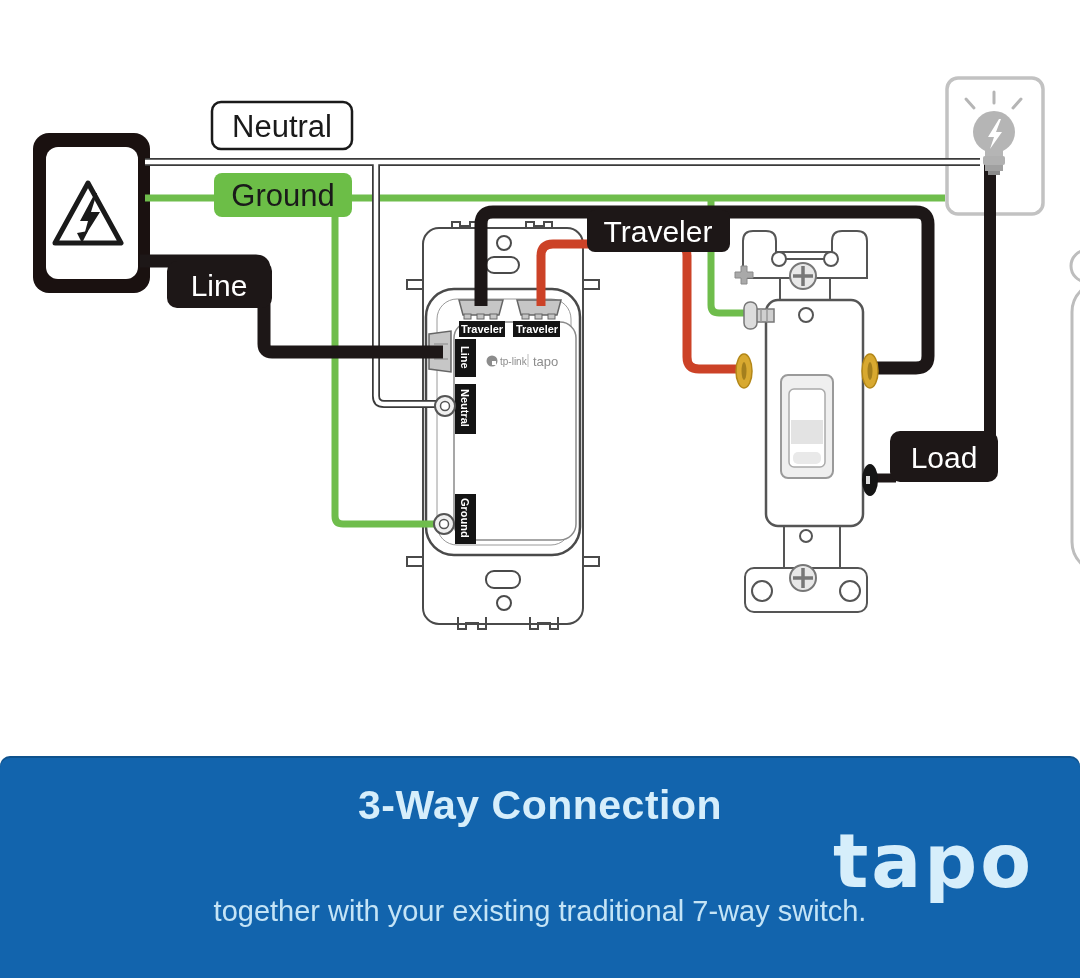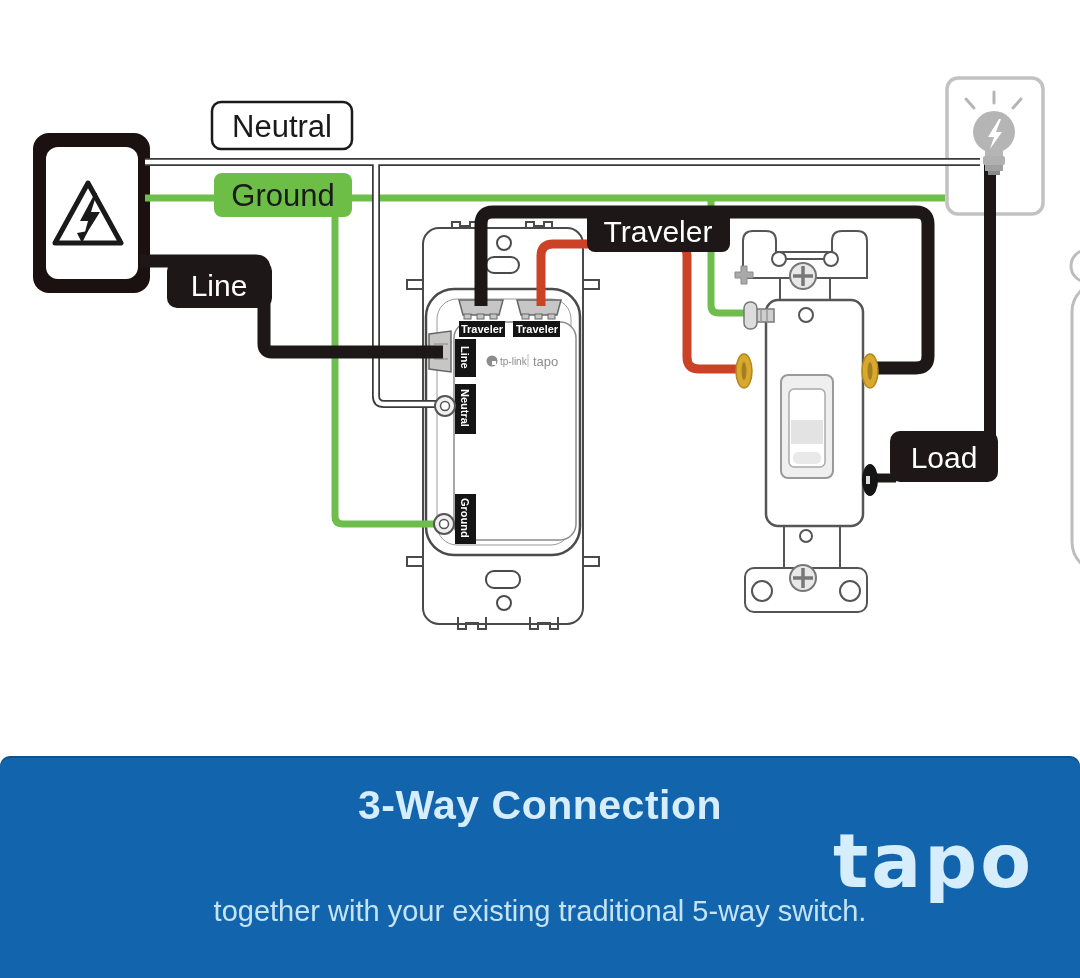--- a/index.html
+++ b/index.html
@@ -232,17 +232,17 @@
   </g>
   <g>
     <rect x="890" y="431" width="108" height="51" rx="10" fill="#1d1717"></rect>
     <text class="lblBigWhite" x="944" y="468" text-anchor="middle">Load</text>
   </g>
 </svg>
 
 <div class="banner">
   <h1>3-Way Connection</h1>
   <p><br>
-  <span>together with your existing traditional 5-way switch.</span></p>
+  <span>together with your existing traditional 7-way switch.</span></p>
   <div class="tapo-logo">tapo</div>
 </div>
 
 </div>
 
 </body></html>

